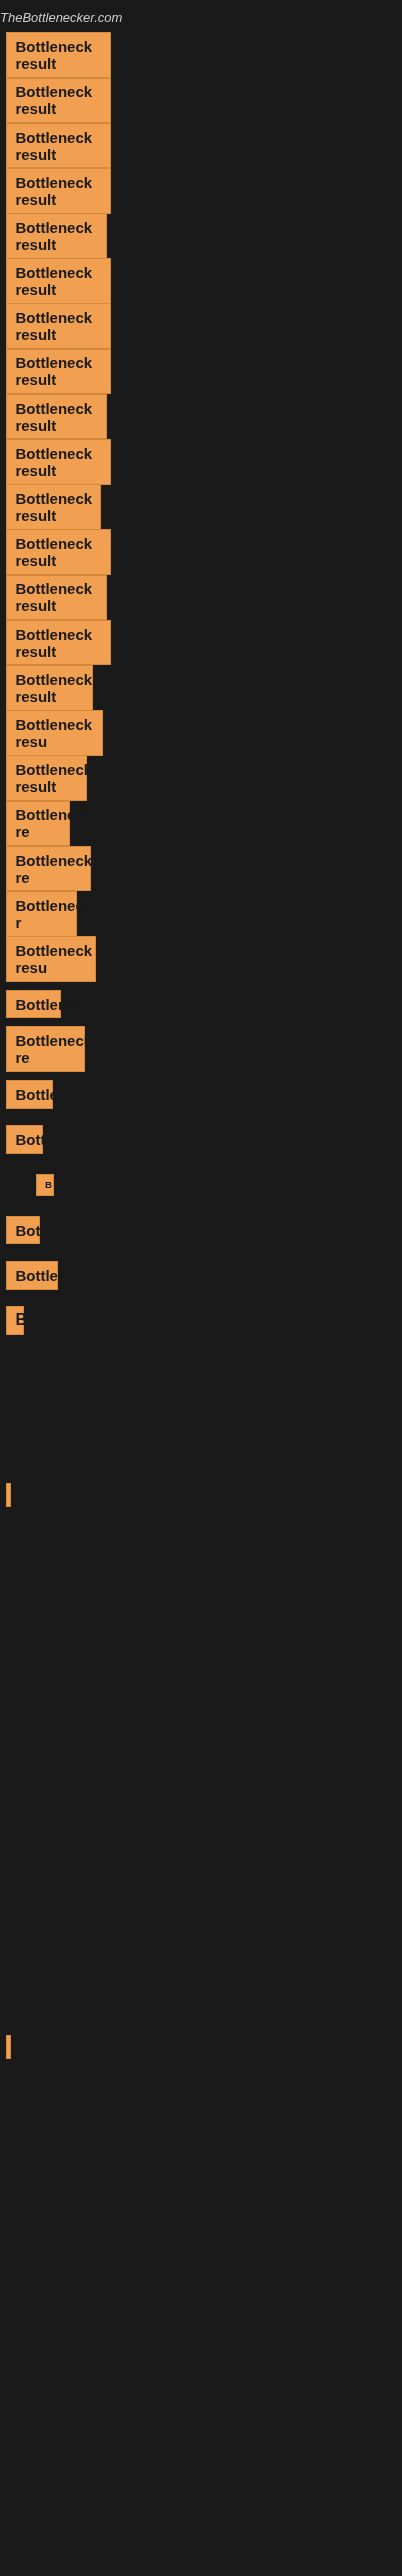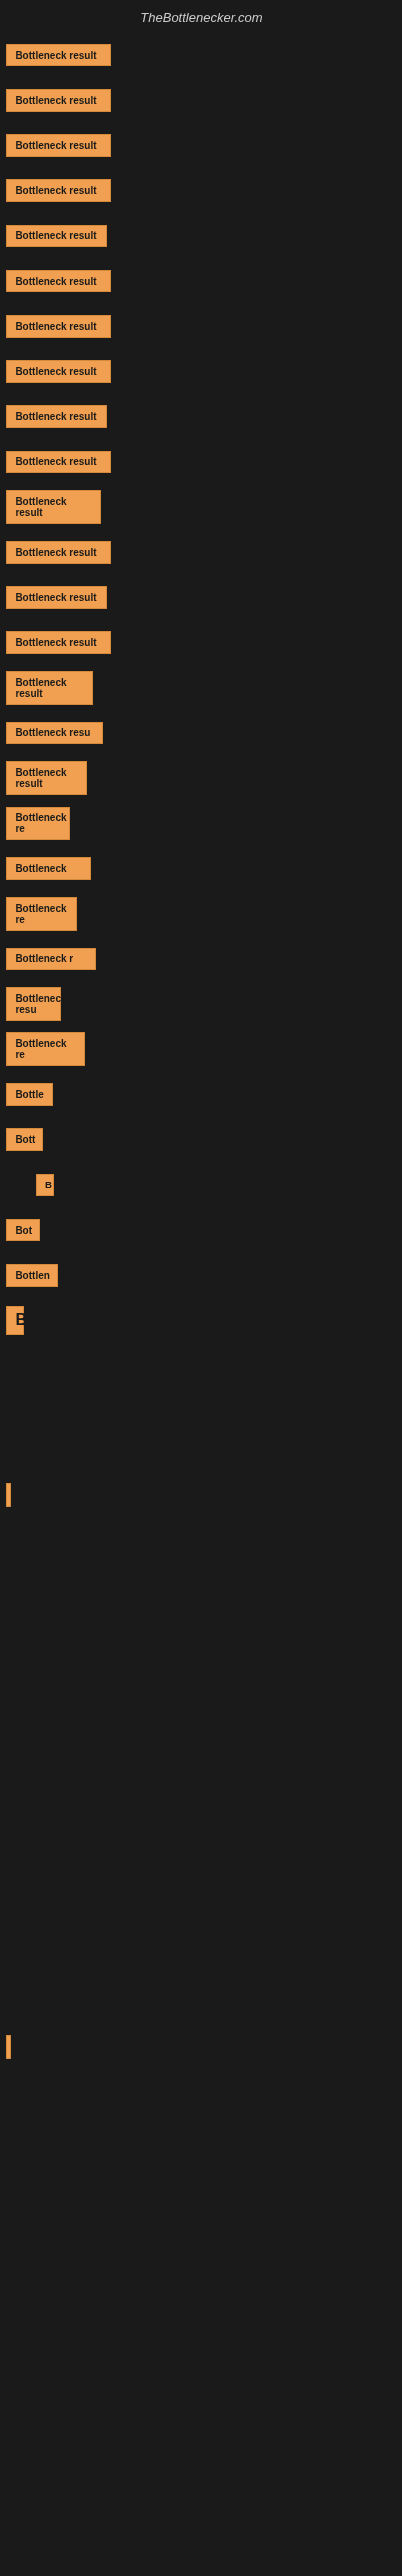--- a/index.html
+++ b/index.html
@@ -10,33 +10,33 @@
 
     body {
       width: 403px;
       min-height: 2576px;
       background-color: #1a1a1a;
       font-family: Arial, sans-serif;
       position: relative;
     }
 
     .site-title {
-      text-align: center;
+      text-align: left;
       color: #cccccc;
       font-size: 13px;
       padding: 6.4px 0;
       font-style: italic;
     }
 
     .bottleneck-item {
       margin: 4.8px 6.4px;
       padding: 4.8px 8px;
       background-color: #f0a050;
       color: #1a1a1a;
-      font-size: 10px;
+      font-size: 15px;
       font-weight: bold;
       display: inline-block;
       border: 0.8px solid #d4893a;
     }
 
     .item-row {
       margin: 3.2px 0;
       height: 42px;
       display: flex;
       align-items: center;
@@ -152,30 +152,30 @@
   <div class="item-row">
     <span class="bottleneck-item">Bottleneck resu</span>
   </div>
   <div class="item-row">
     <span class="bottleneck-item">Bottleneck result</span>
   </div>
   <div class="item-row">
     <span class="bottleneck-item">Bottleneck re</span>
   </div>
   <div class="item-row">
-    <span class="bottleneck-item">Bottleneck</span>
-  </div>
-  <div class="item-row">
     <span class="bottleneck-item">Bottleneck re</span>
   </div>
   <div class="item-row">
     <span class="bottleneck-item">Bottleneck r</span>
   </div>
   <div class="item-row">
     <span class="bottleneck-item">Bottleneck resu</span>
+  </div>
+  <div class="item-row">
+    <span class="bottleneck-item">Bottlenec</span>
   </div>
   <div class="item-row">
     <span class="bottleneck-item">Bottleneck re</span>
   </div>
   <div class="item-row">
     <span class="bottleneck-item">Bottle</span>
   </div>
   <div class="item-row">
     <span class="bottleneck-item">Bott</span>
   </div>

